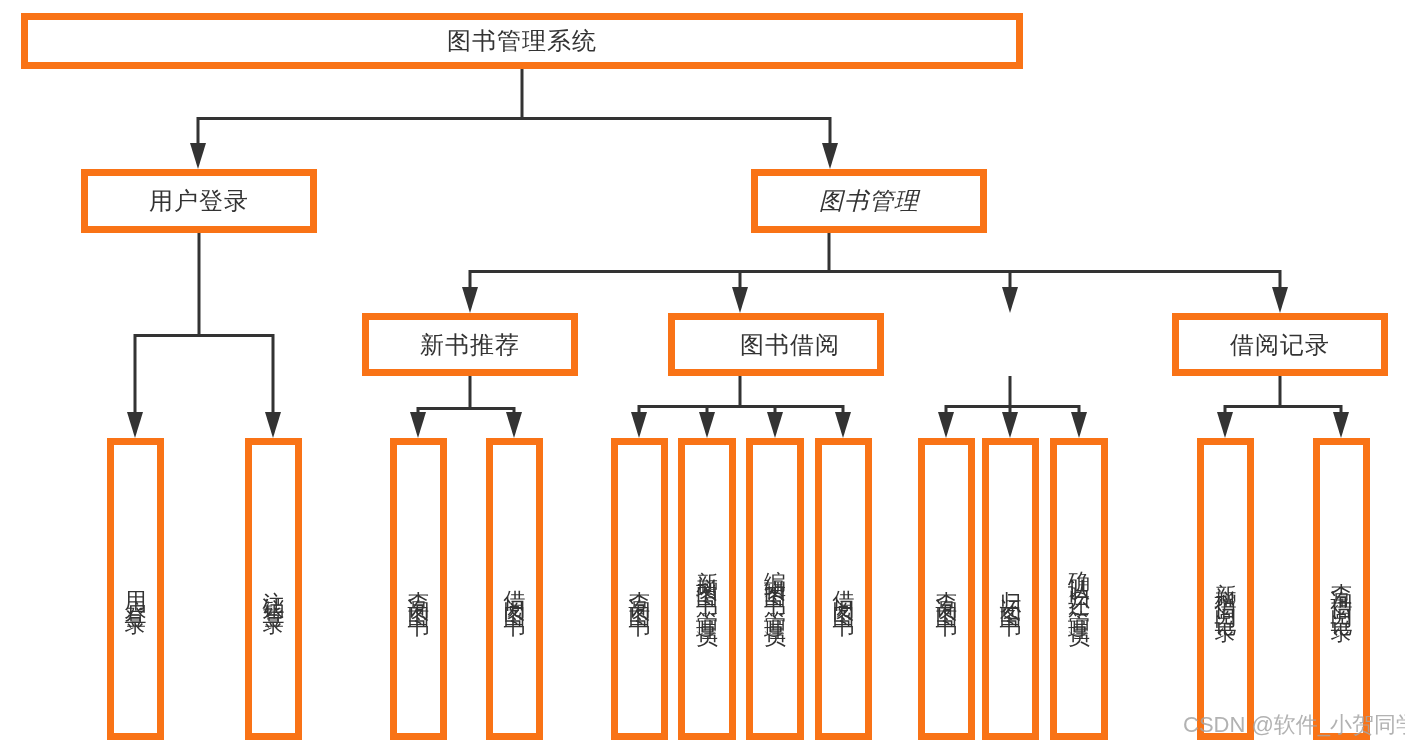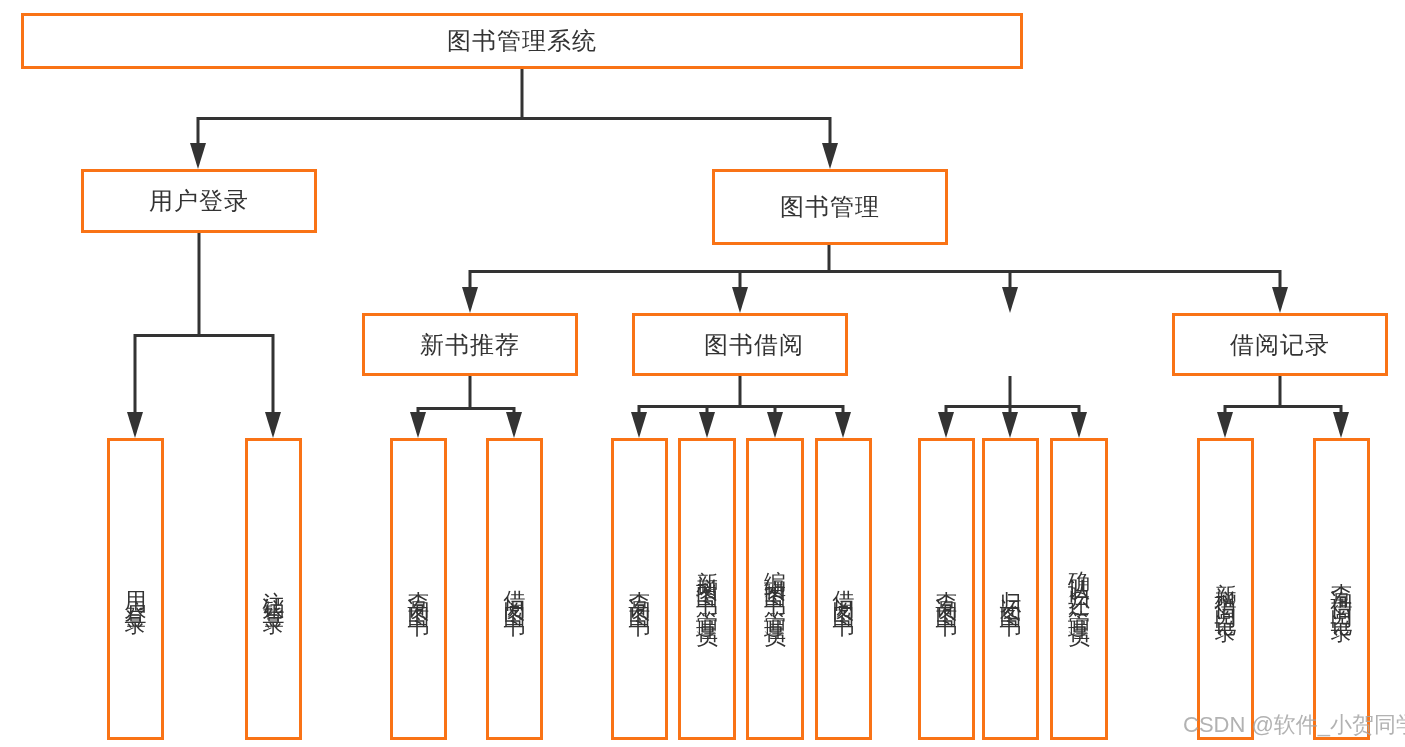--- a/index.html
+++ b/index.html
@@ -13,35 +13,35 @@
   }
   .connector-layer {
     position: absolute;
     left: 0; top: 0;
     width: 1405px; height: 747px;
     z-index: 1;
   }
   .box {
     position: absolute;
     background: #ffffff;
-    border: 3px solid #f97316;
+    border: 7px solid #f97316;
     box-sizing: border-box;
     display: flex;
     align-items: center;
     justify-content: center;
     color: #333333;
     z-index: 2;
   }
   .hbox { font-size: 24px; letter-spacing: 1px; }
   .root-box  { left: 21px;  top: 13px;  width: 1002px; height: 56px; }
   .b-userlogin { left: 81px;  top: 169px; width: 236px; height: 64px; }
-  .b-bookmgmt  { left: 712px; top: 169px; width: 236px; height: 76px; }
+  .b-bookmgmt  { left: 751px; top: 169px; width: 236px; height: 64px; font-style: italic; }
   .m-box { top: 313px; width: 216px; height: 63px; }
   .m-newbook { left: 362px; }
-  .m-borrow  { left: 632px; padding-left: 28px; }
+  .m-borrow  { left: 668px; padding-left: 28px; }
   .m-current { left: 902px; }
   .m-records { left: 1172px; }
   .vbox {
     top: 438px;
     height: 302px;
     writing-mode: vertical-rl;
     text-orientation: mixed;
     font-size: 22px;
     letter-spacing: 8px;
     line-height: 1;

